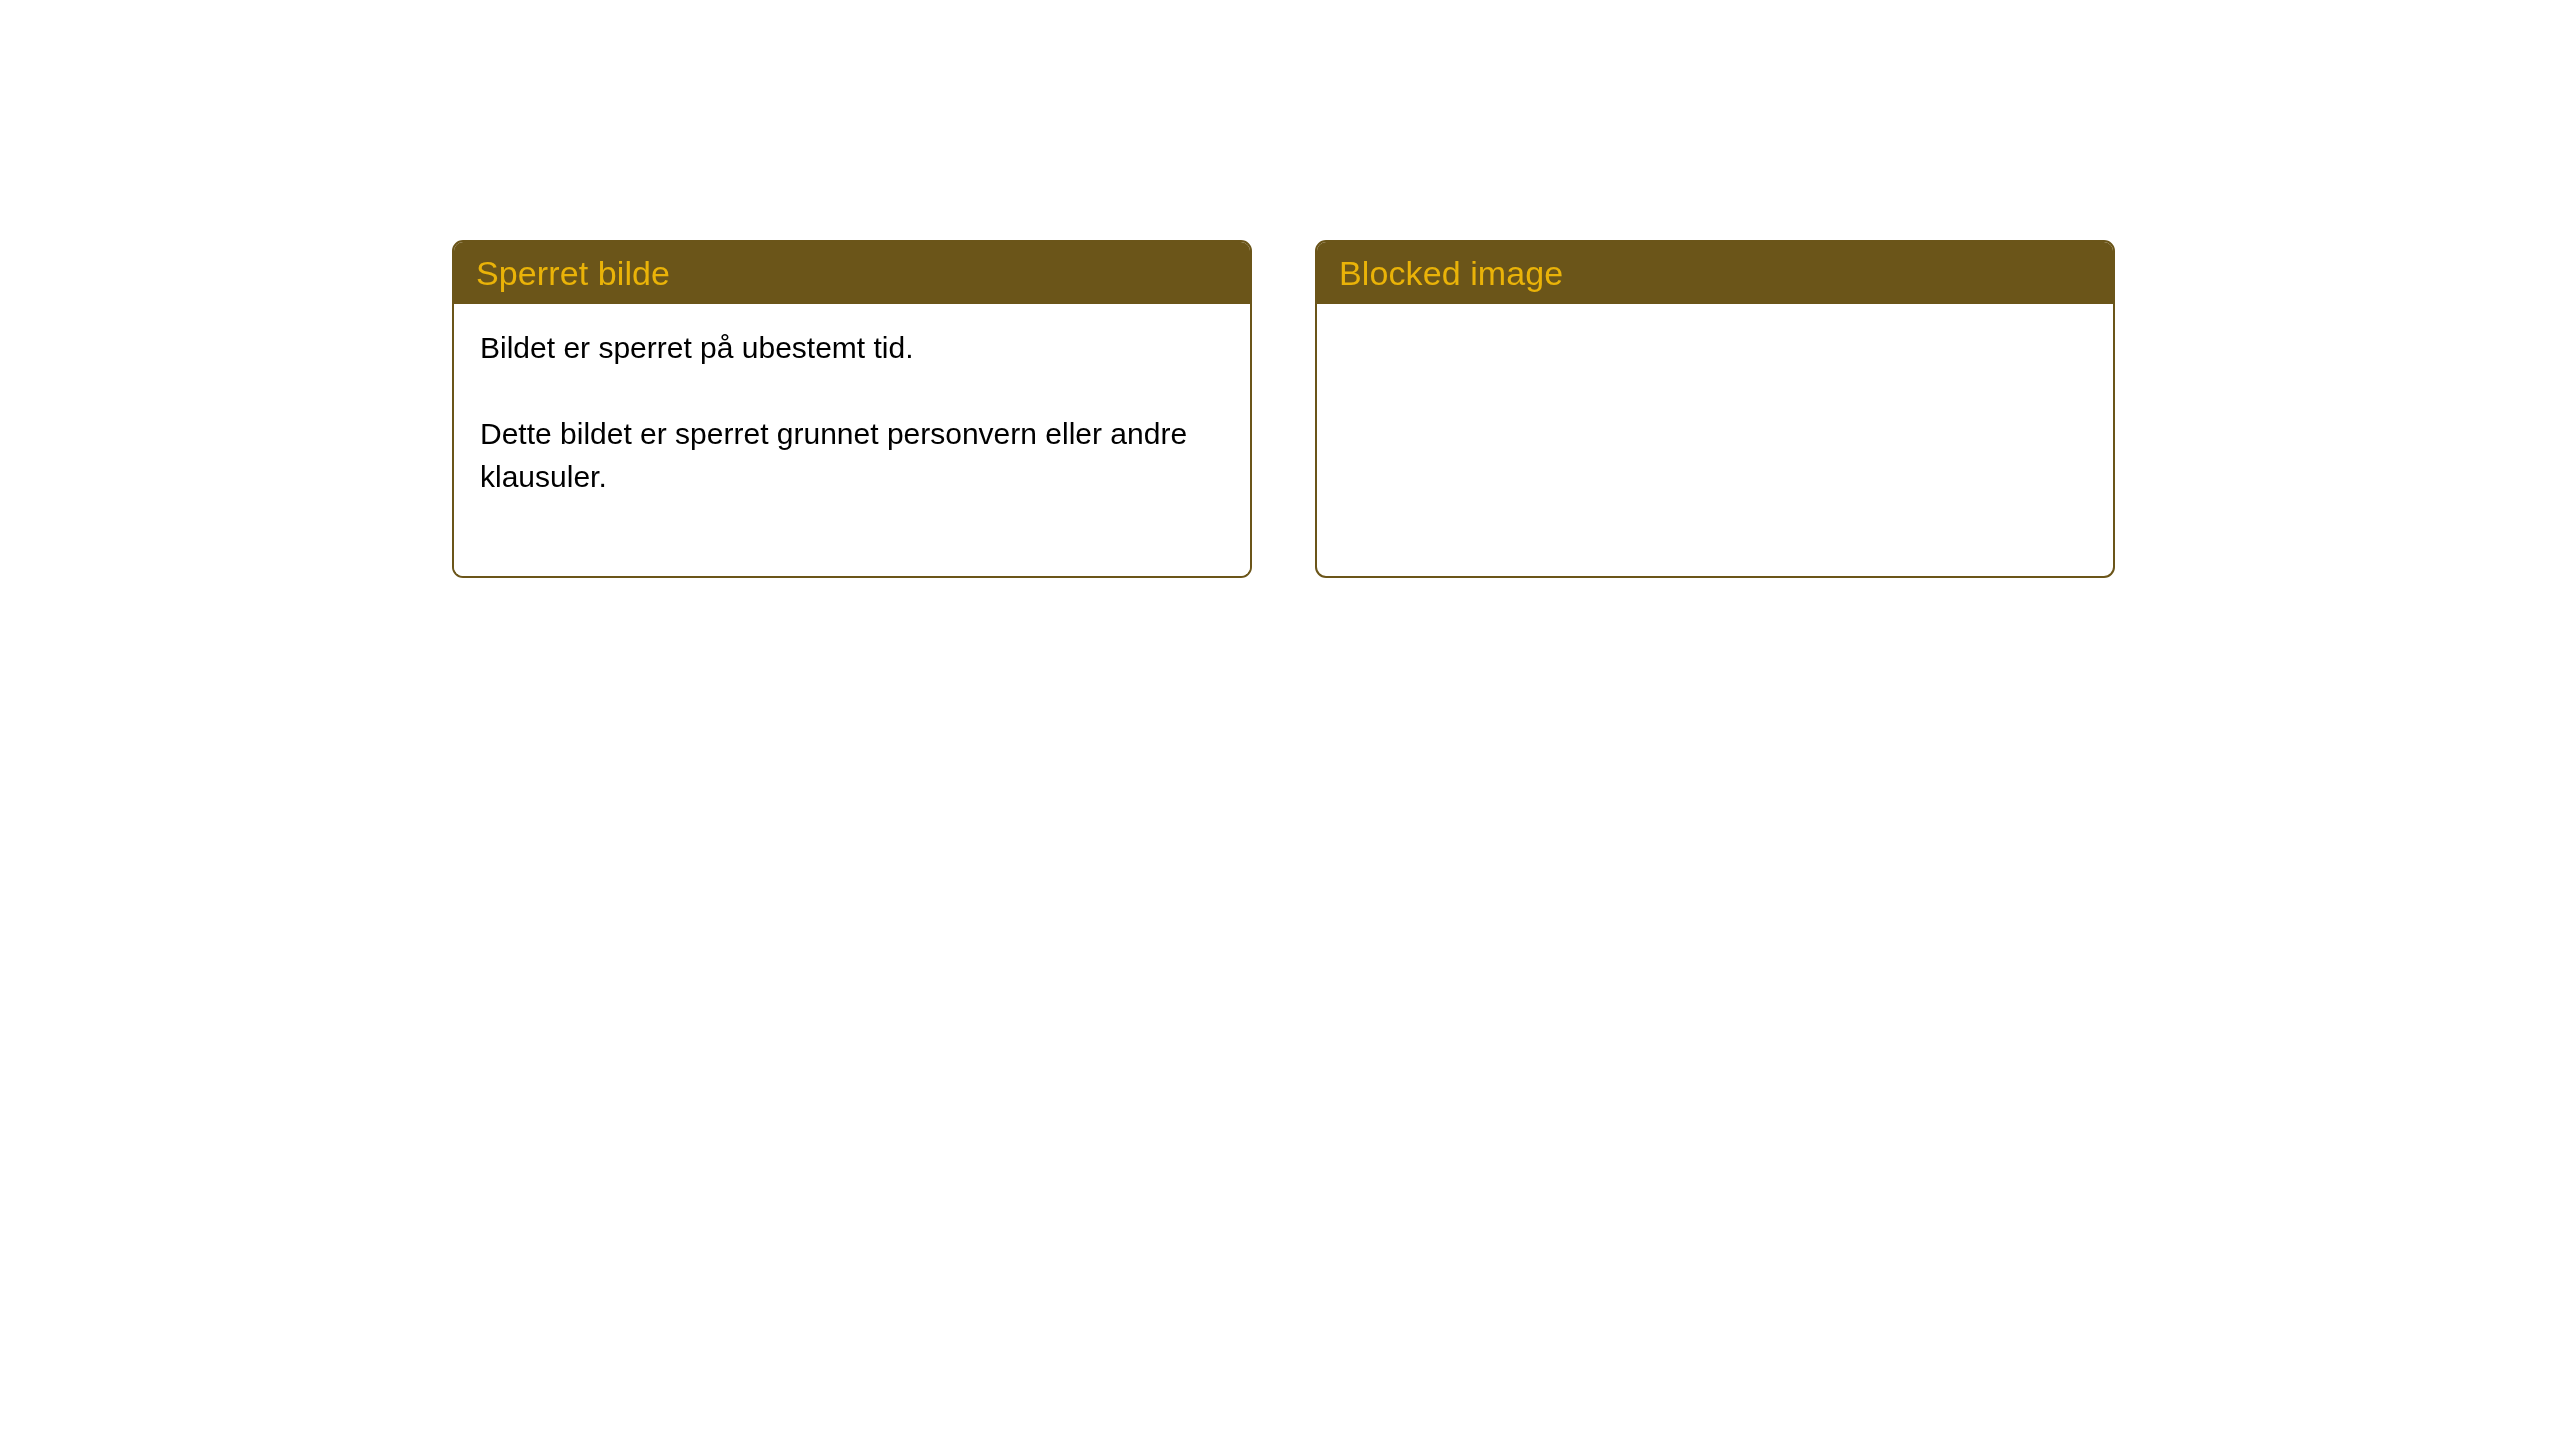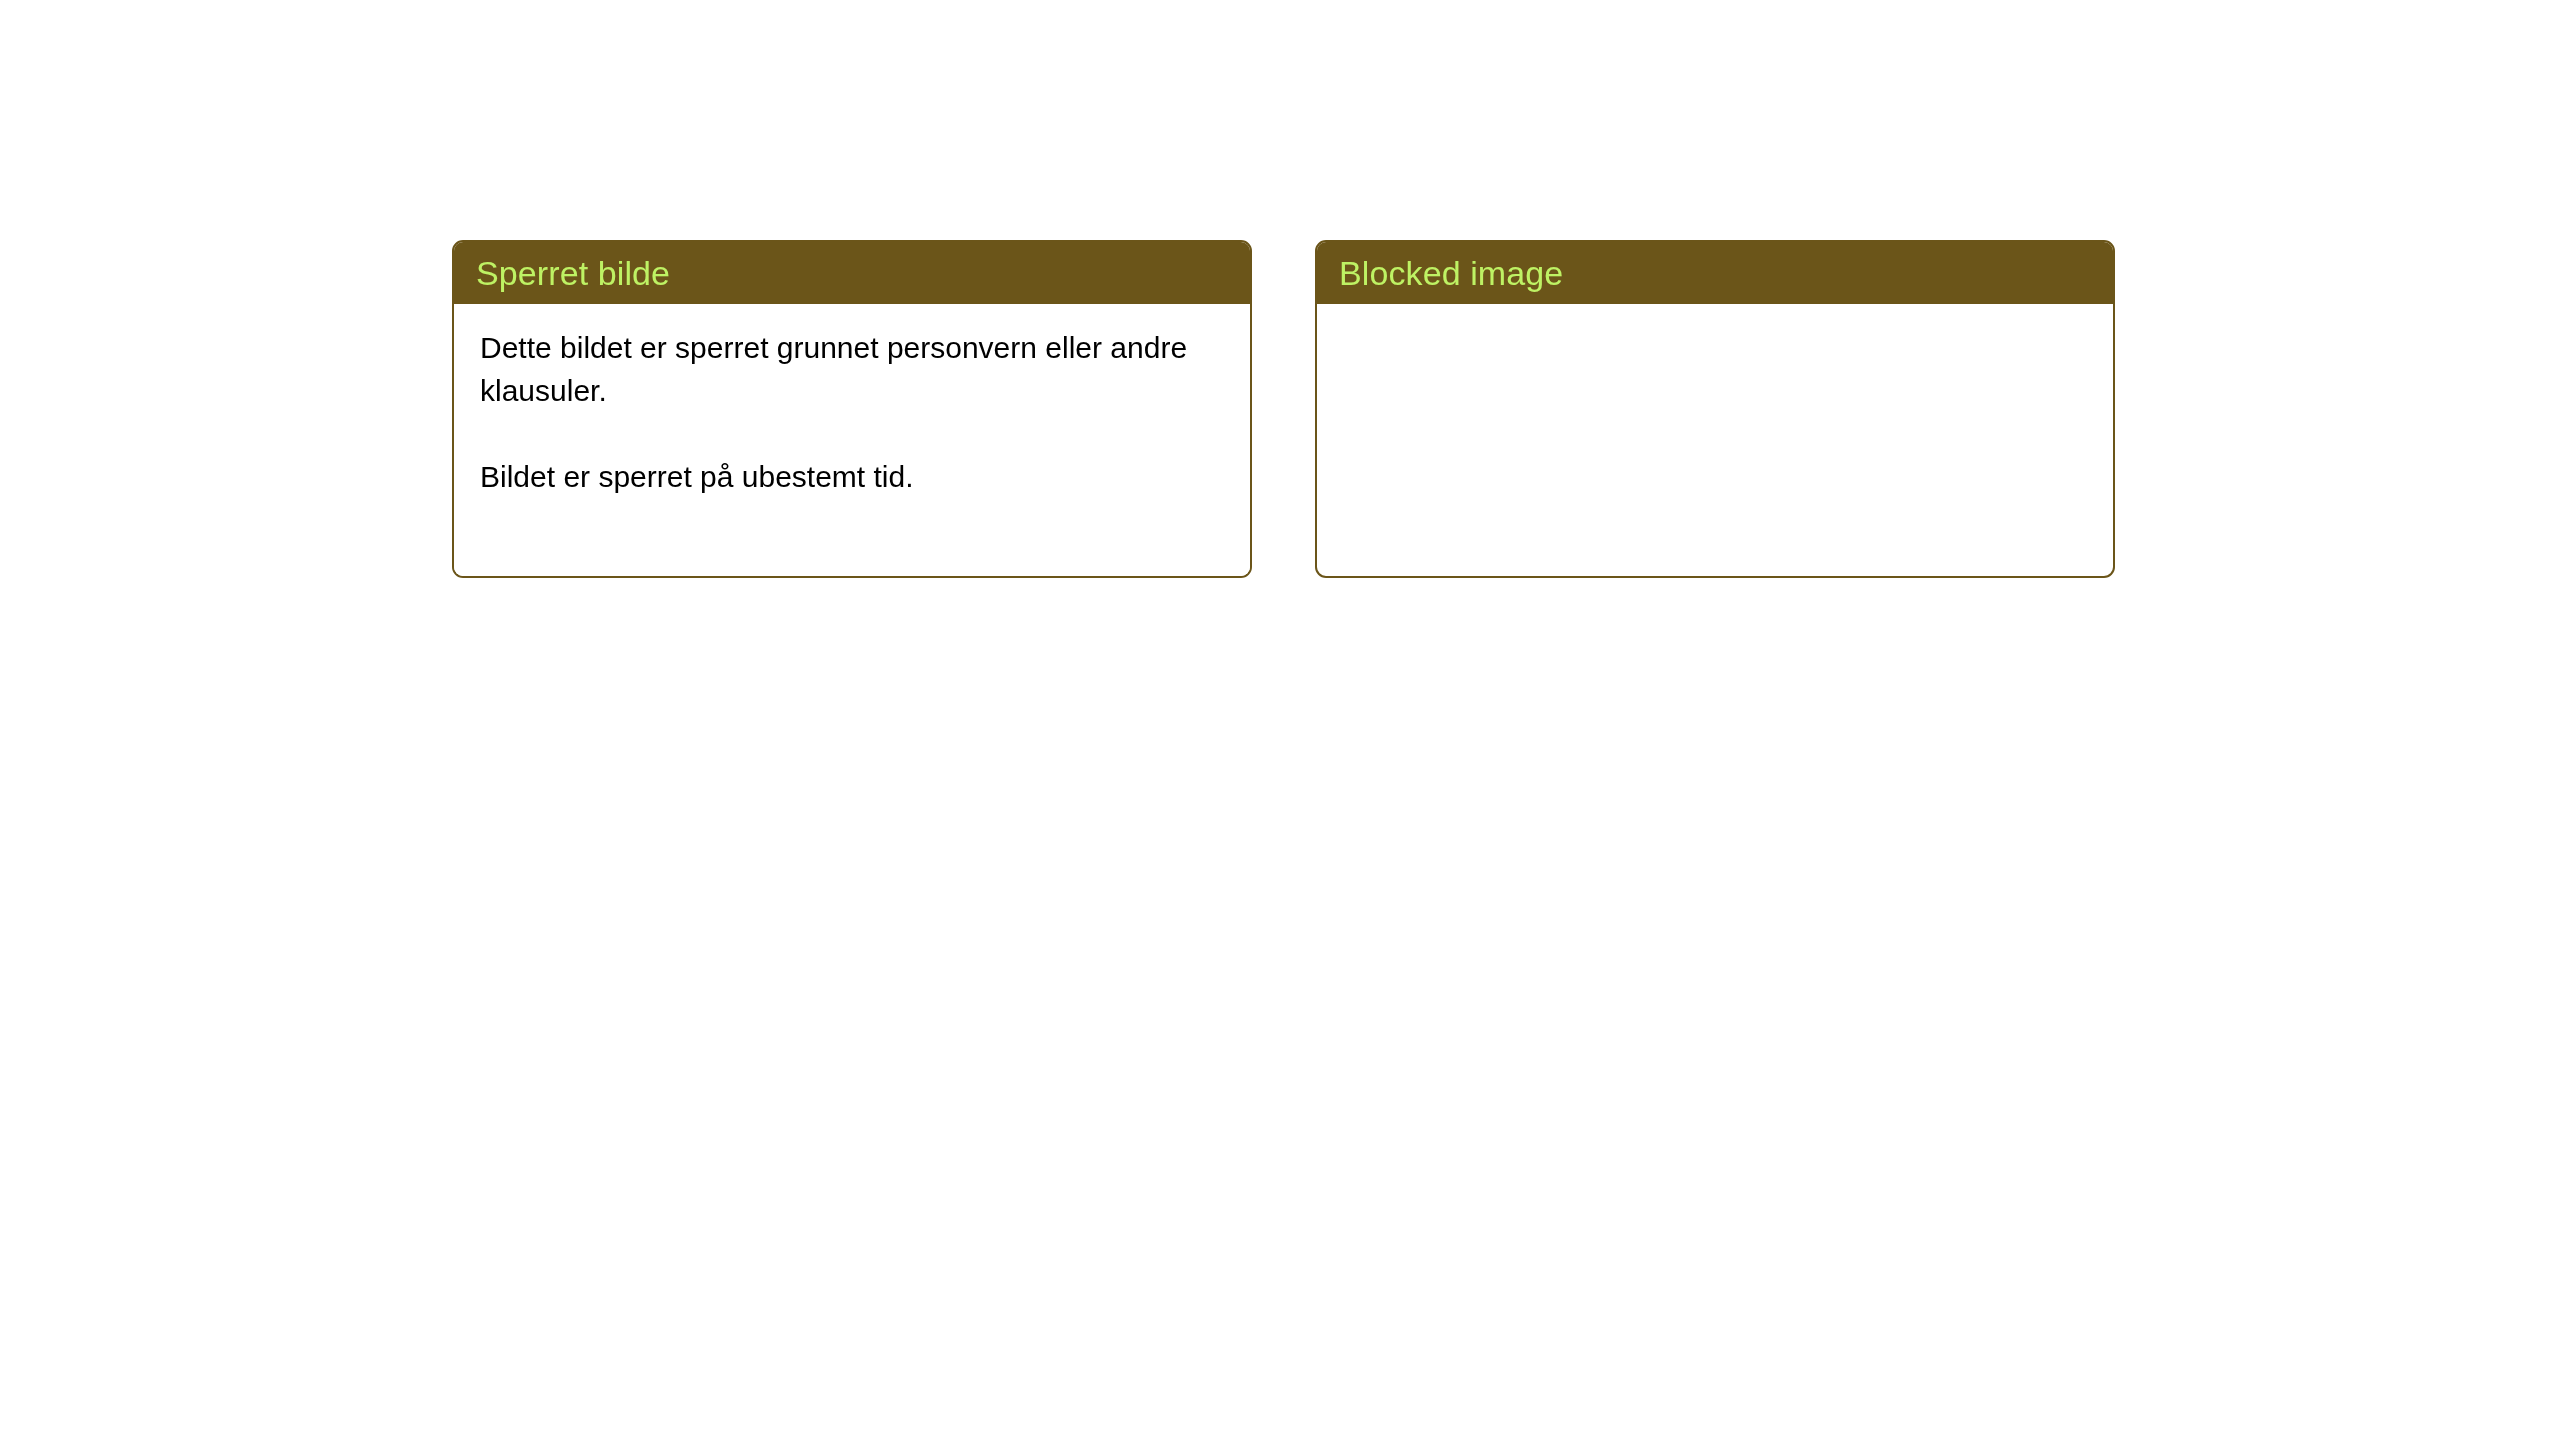--- a/index.html
+++ b/index.html
@@ -48,21 +48,21 @@
     flex: 0 0 auto;
     height: 62px;
     background: #6b5519;
     display: flex;
     align-items: center;
     padding: 0 0 0 22px;
     box-sizing: border-box;
   }
 
   .notice-header-title {
-    color: #bef264;
+    color: #eab308;
     font-size: 34px;
     font-weight: 400;
     line-height: 1;
     letter-spacing: 0.1px;
     white-space: nowrap;
   }
 
   .notice-body {
     flex: 1 1 auto;
     background: #ffffff;
@@ -87,22 +87,22 @@
 
 <div id="stage">
 
   <div class="notice-row">
 
     <div class="notice-card">
       <div class="notice-header">
         <span class="notice-header-title">Sperret bilde</span>
       </div>
       <div class="notice-body">
+        <p class="notice-paragraph">Bildet er sperret på ubestemt tid.</p>
         <p class="notice-paragraph">Dette bildet er sperret grunnet personvern eller andre klausuler.</p>
-        <p class="notice-paragraph">Bildet er sperret på ubestemt tid.</p>
       </div>
     </div>
 
     <div class="notice-card">
       <div class="notice-header">
         <span class="notice-header-title">Blocked image</span>
       </div>
     </div>
 
   </div>

